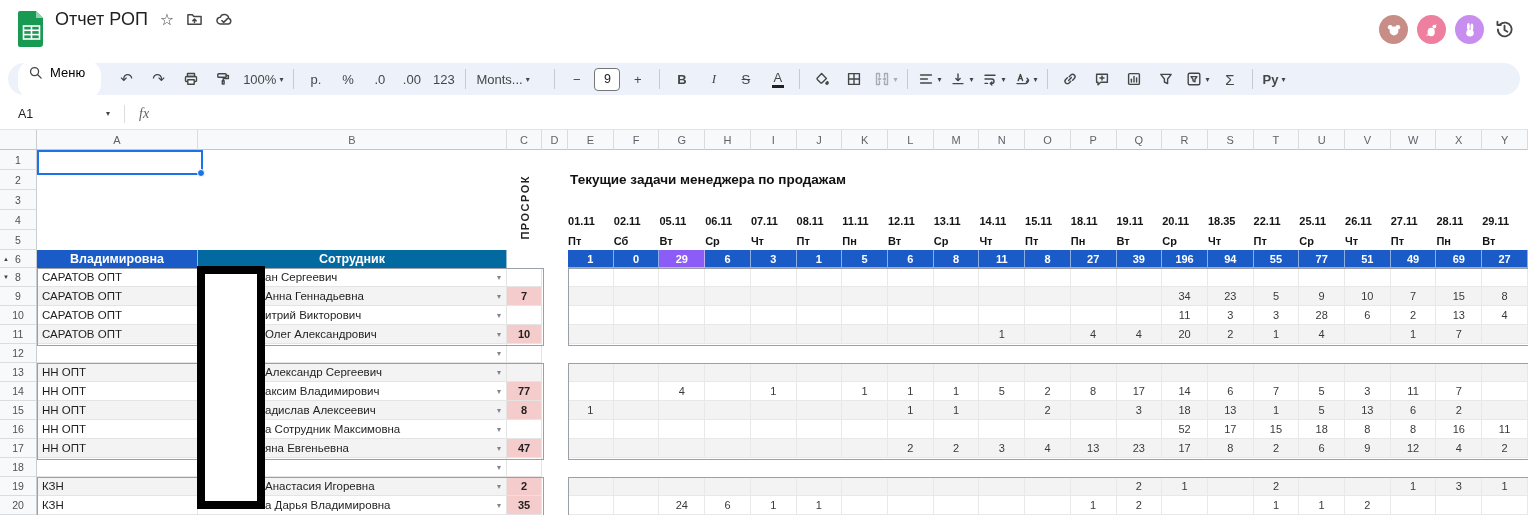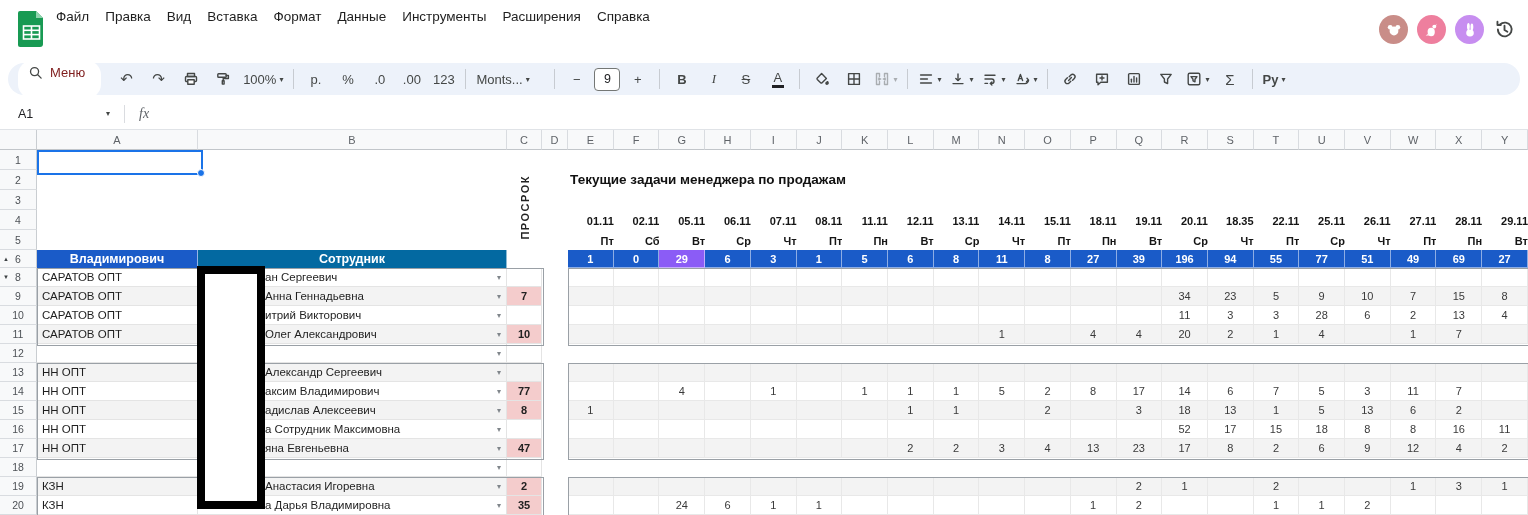--- a/index.html
+++ b/index.html
@@ -16,21 +16,21 @@
   .tb-ic{font-size:16px;color:#444746;cursor:pointer}
   .menubar{display:flex;margin-left:-7px;margin-top:1px}
   .menu-item{font-size:13.5px;color:#1f1f1f;padding:2px 8px;border-radius:4px;cursor:pointer}
   .tb-right{position:absolute;right:12px;top:15px;display:flex;align-items:center;gap:9px}
   .avatar{width:29px;height:29px;border-radius:50%;display:flex;align-items:center;justify-content:center}
 
   
   .toolbar{height:32px;margin:3px 8px;background:#edf2fa;border-radius:18px;
            display:flex;align-items:center;padding:0 10px;gap:3px}
   .mpill{display:flex;align-items:center;gap:7px;background:#fff;border-radius:15px;height:26px;
-         padding:0 16px 13px 10px;color:#7f1d1d;font-size:13px;margin-right:8px;cursor:pointer}
+         padding:0 16px 13px 10px;color:#000000;font-size:13px;margin-right:8px;cursor:pointer}
   .tbtn{height:24px;min-width:23px;display:flex;align-items:center;justify-content:center;
         border-radius:4px;color:#444746;font-size:13px;cursor:pointer;padding:0 3px;white-space:nowrap}
   .tbtn.txt{font-size:15px}
   .sep{width:1px;height:20px;background:#c7cbd1;margin:0 4px;flex:none}
   .caret{font-size:8px;color:#444746;margin-left:3px}
   .sizebox{width:24px;height:21px;border:1px solid #747775;border-radius:4px;background:#fff;
            display:flex;align-items:center;justify-content:center;font-size:12.5px;color:#202124}
   .boldb{font-weight:700}.italb{font-style:italic;font-family:"Liberation Serif",serif}
   .strkb{text-decoration:line-through}
   .tcolor{border-bottom:3px solid #202124;line-height:14px;padding:0 2px}
@@ -53,21 +53,21 @@
   .corner{border-right:1px solid #c9cdd1!important}
   .gut{height:100%;background:#f8f9fa;font-size:10.5px;color:#4d5156;text-align:center;
        border-right:1px solid #c9cdd1;border-bottom:1px solid #d9dce0;position:relative;cursor:pointer}
   .tri{position:absolute;left:3px;top:50%;transform:translateY(-50%);font-size:6px;color:#3c4043}
   .toprow td{height:20px;background:#fff;border:none}
   .toprow td.gut{background:#f8f9fa;border-right:1px solid #c9cdd1;border-bottom:1px solid #d9dce0}
   .hdrrow td{height:18px}
   .data td{height:19px}
   .tV{position:relative}
   .sheet-title{position:absolute;left:2px;top:2px;white-space:nowrap;font-weight:700;font-size:13.5px;color:#111;z-index:3}
-  .datec{text-align:right}
+  .datec{text-align:left}
   .dt{font-weight:700;font-size:11px;color:#151515}
   .prosrok{background:#f4cccc;text-align:center;vertical-align:middle}
   .rot{display:inline-block;writing-mode:vertical-rl;transform:rotate(180deg);
        font-weight:700;font-size:11px;letter-spacing:1.5px;color:#222}
   .bluehdr{color:#fff;font-weight:700;font-size:12.5px;text-align:center;
            border-right:1px solid rgba(255,255,255,.55);cursor:pointer}
   .tot{color:#fff;font-weight:700;font-size:11px;text-align:center;
        border-right:1px solid rgba(255,255,255,.5);border-bottom:1px solid rgba(255,255,255,.5);cursor:pointer}
   .cA{font-size:11.5px;color:#1f1f1f;padding-left:5px;border-right:1px solid #e4e4e4;border-bottom:1px solid #e4e4e4;cursor:cell}
   .cB{font-size:11.5px;color:#1f1f1f;padding-left:67px;position:relative;
@@ -95,31 +95,32 @@
 <div class="titlebar">
   <svg class="logo" width="27" height="36" viewBox="0 0 27 36">
     <path d="M2 0 h16 l7 7 v26 a3 3 0 0 1 -3 3 H2 a2 2 0 0 1 -2-2 V2 a2 2 0 0 1 2-2 z" fill="#189a53"></path>
     <path d="M18 0 l7 7 h-7 z" fill="#8fd4ae"></path>
     <rect x="5.5" y="15" width="16" height="13" fill="none" stroke="#fff" stroke-width="1.6"></rect>
     <line x1="5.5" y1="19.3" x2="21.5" y2="19.3" stroke="#fff" stroke-width="1.6"></line>
     <line x1="5.5" y1="23.6" x2="21.5" y2="23.6" stroke="#fff" stroke-width="1.6"></line>
     <line x1="13.5" y1="15" x2="13.5" y2="28" stroke="#fff" stroke-width="1.6"></line>
   </svg>
   <div class="tb-main">
-    <nav class="menubar" id="menubar">
-        <span class="menu-item">Файл</span>
-        <span class="menu-item">Правка</span>
-        <span class="menu-item">Вид</span>
-        <span class="menu-item">Вставка</span>
-        <span class="menu-item">Формат</span>
-        <span class="menu-item">Данные</span>
-        <span class="menu-item">Инструменты</span>
-        <span class="menu-item">Расширения</span>
-        <span class="menu-item">Справка</span>
-      </nav>
+    <div class="tb-top">
+      <span class="doc-title">Отчет РОП</span>
+      <span class="tb-ic">☆</span>
+      <svg class="ic" width="17" height="17" viewBox="0 0 16 16">
+        <path d="M1.8 3.5 h4.2 l1.4 1.6 h6.8 v7.4 H1.8 z"></path>
+          <path d="M8 10.8 v-3.2 m0 0 l-1.6 1.6 m1.6-1.6 l1.6 1.6"></path>
+      </svg>
+      <svg class="ic" width="19" height="17" viewBox="0 0 17 16">
+        <path d="M4.6 12.2 a3.1 3.1 0 0 1 -.2-6.2 a4.2 4.2 0 0 1 8.1 1.1 a2.6 2.6 0 0 1 -.5 5.1 z"></path>
+        <path d="M6 9 l1.7 1.7 L11.3 7.2"></path>
+      </svg>
+    </div>
   </div>
   <div class="tb-right" id="avatars">
       <span class="avatar" style="background:#c98d88">
        <svg width="16" height="16" viewBox="0 0 16 16">
           <circle cx="8" cy="9" r="4.4" fill="#fff"></circle>
           <circle cx="4.2" cy="5.3" r="2.4" fill="#fff"></circle>
           <circle cx="11.8" cy="5.3" r="2.4" fill="#fff"></circle>
         </svg>
       </span>
       <span class="avatar" style="background:#ee7f9e">
@@ -491,21 +492,21 @@
           <td class="tV datec"><span class="dt">Чт</span></td>
           <td class="tV datec"><span class="dt">Пт</span></td>
           <td class="tV datec"><span class="dt">Ср</span></td>
           <td class="tV datec"><span class="dt">Чт</span></td>
           <td class="tV datec"><span class="dt">Пт</span></td>
           <td class="tV datec"><span class="dt">Пн</span></td>
           <td class="tV datec"><span class="dt">Вт</span></td>
         </tr>
         <tr class="hdrrow">
           <td class="gut"><span class="tri">▲</span>6</td>
-          <td class="bluehdr" style="background:#1a5bc8">Владимирович</td>
+          <td class="bluehdr" style="background:#1a5bc8">Владимировна</td>
           <td class="bluehdr" style="background:#0369a1">Сотрудник</td>
           <td class="tD"></td>
           <td class="tot" style="background:#1a5bc8">1</td>
           <td class="tot" style="background:#1a5bc8">0</td>
           <td class="tot" style="background:#8b5cf6">29</td>
           <td class="tot" style="background:#1a5bc8">6</td>
           <td class="tot" style="background:#1a5bc8">3</td>
           <td class="tot" style="background:#1a5bc8">1</td>
           <td class="tot" style="background:#1a5bc8">5</td>
           <td class="tot" style="background:#1a5bc8">6</td>

